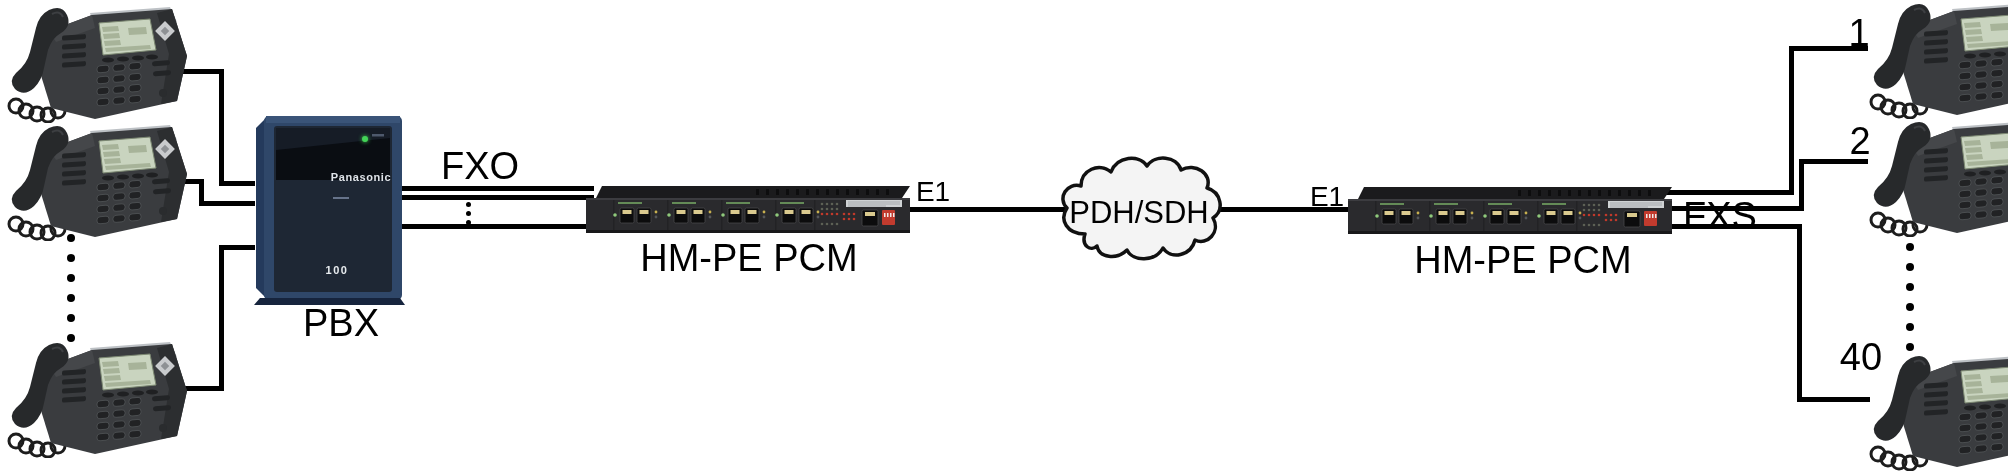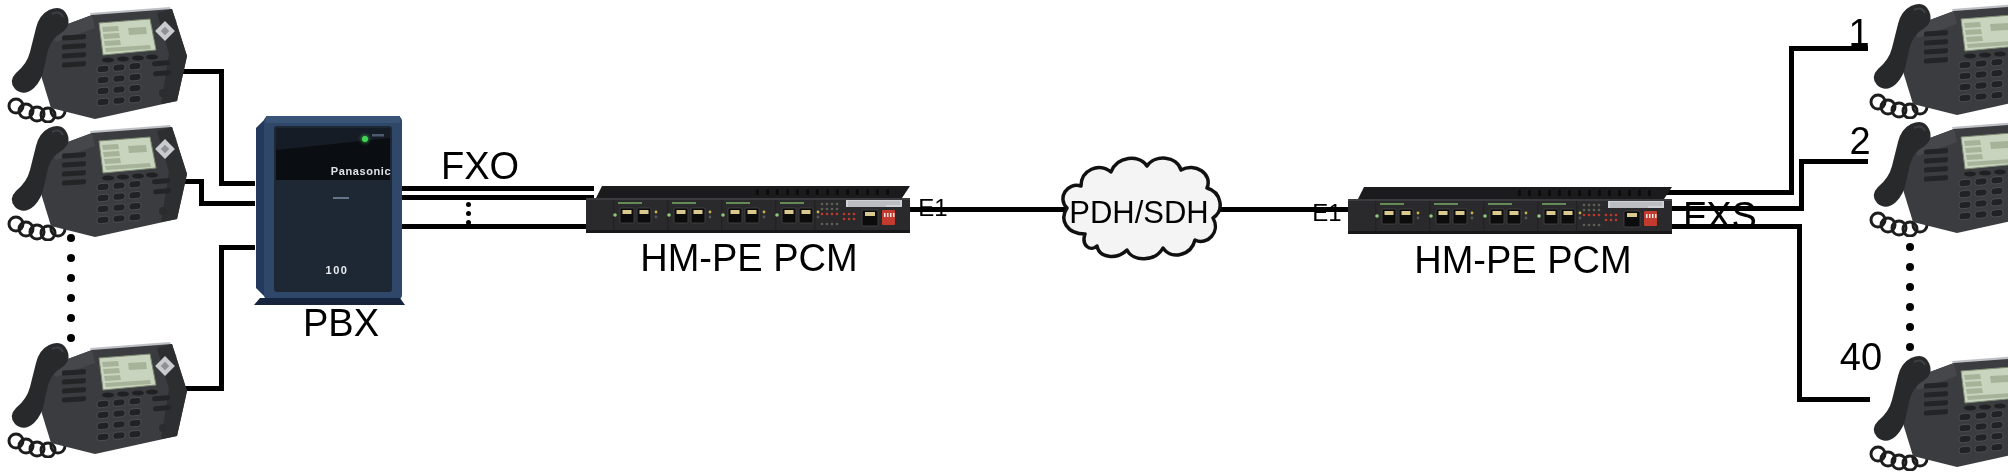--- a/index.html
+++ b/index.html
@@ -5,21 +5,21 @@
   html,body { margin:0; padding:0; background:#ffffff; }
   .canvas {
     position:relative; width:2008px; height:472px; background:#ffffff;
     overflow:hidden; font-family:"Liberation Sans", sans-serif; color:#000;
   }
   .wire-h { position:absolute; height:5px; background:#000; }
   .wire-v { position:absolute; width:5px;  background:#000; }
   .lbl { position:absolute; transform:translate(-50%,-50%); white-space:nowrap; color:#000; }
   .lbl-big   { font-size:38px; }
   .lbl-med   { font-size:31px; }
-  .lbl-small { font-size:24px;margin-top:16px; }
+  .lbl-small { font-size:28px; }
   .node { position:absolute; }
   .dots { position:absolute; display:flex; flex-direction:column; align-items:center; }
   .dots i { display:block; background:#000; border-radius:50%; }
   .dots-lg i { width:8px; height:8px; margin:6px 0; }
   .dots-sm i { width:5px; height:5px; margin:2px 0; }
   .overlay { position:absolute; transform:translate(-50%,-50%); white-space:nowrap; }
   .pbx-brand { font-size:11px; font-weight:bold; letter-spacing:0.6px; color:#dfe3e8; }
   .pbx-model { width:16px; height:2px; background:#66738a; }
   .pbx-badge { font-size:11px; font-weight:bold; letter-spacing:1.5px; color:#e8ecef; }
   .pbx-led { position:absolute; width:6px; height:6px; border-radius:50%;
@@ -293,21 +293,21 @@
   <svg class="node" style="left:0px; top:116px;" width="190" height="125">
       <use href="#sym-phone"></use>
     </svg>
   <svg class="node" style="left:0px; top:333px;" width="190" height="125">
       <use href="#sym-phone"></use>
     </svg>
 
   <svg class="node" style="left:250px; top:112px;" width="158" height="194">
       <use href="#sym-pbx"></use>
     </svg>
-  <div class="overlay pbx-brand" style="left:341px; top:171px;padding-left:40px;">Panasonic</div>
+  <div class="overlay pbx-brand" style="left:341px; top:177px;padding-left:40px;">Panasonic</div>
   <div class="overlay pbx-model" style="left:341px; top:198px;"></div>
   <div class="overlay pbx-badge" style="left:337px; top:262px;margin-top:8px;">100</div>
   <div class="pbx-led" style="left:362px; top:136px;"></div>
   <div class="lbl lbl-big" style="left:341px; top:323px;">PBX</div>
 
   <svg class="node" style="left:586px; top:184px;" width="324" height="50">
       <use href="#sym-pcm"></use>
     </svg>
   <div class="lbl lbl-big" style="left:749px; top:258px;">HM-PE PCM</div>
   <div class="lbl lbl-big" style="left:480px; top:166px;">FXO</div>

